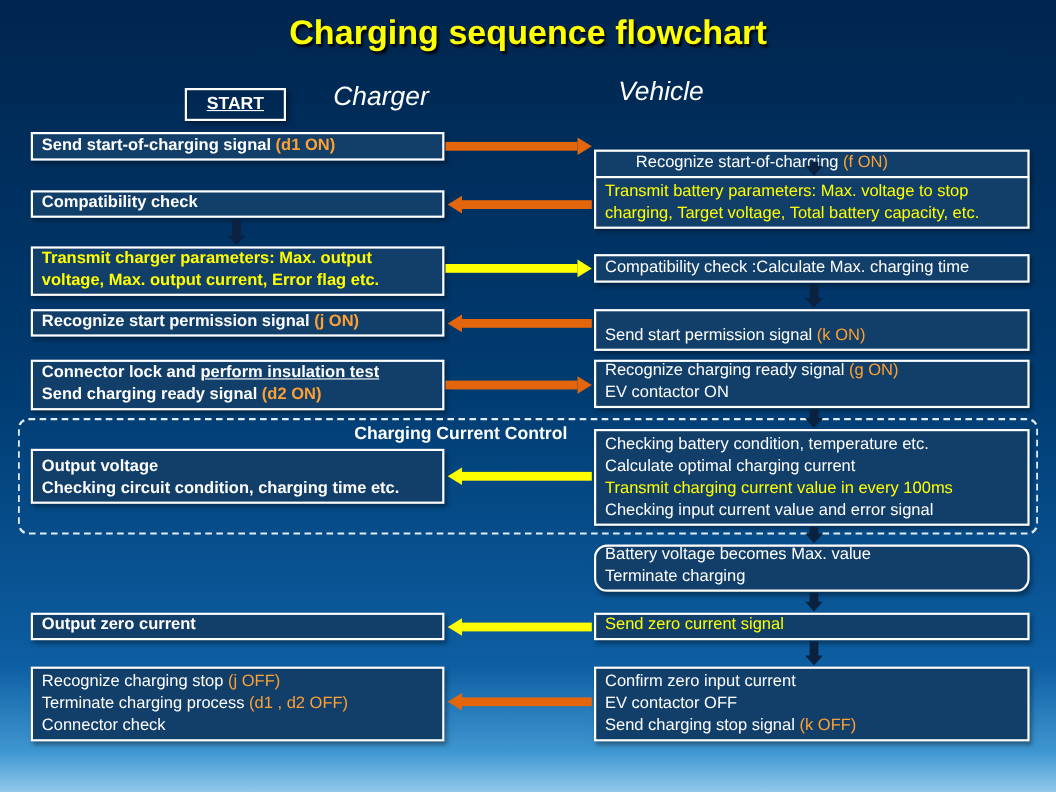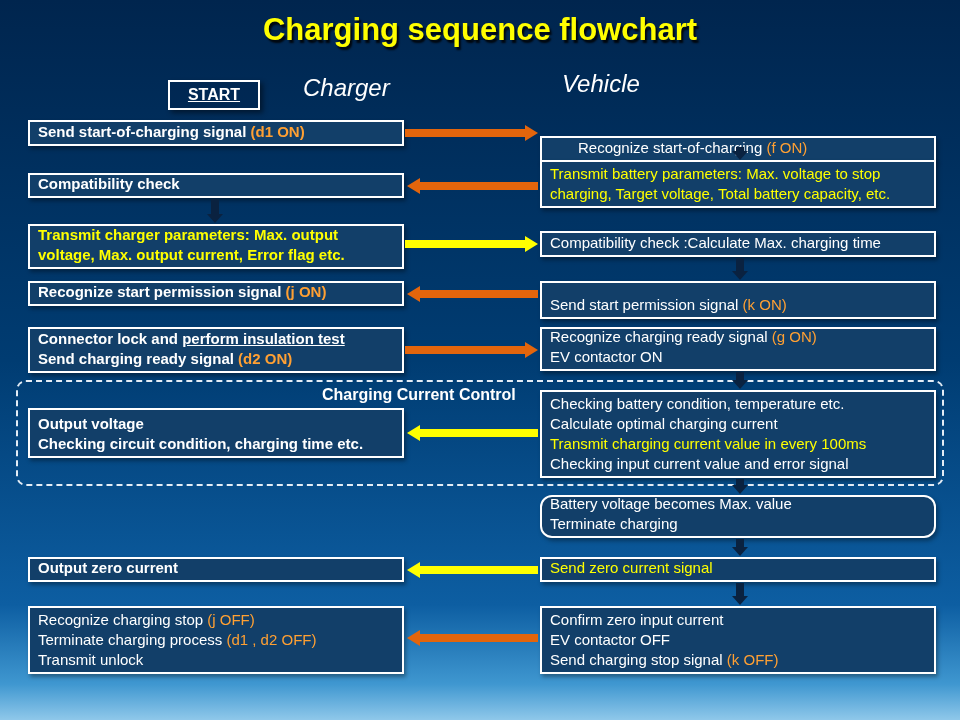--- a/index.html
+++ b/index.html
@@ -144,21 +144,21 @@
     <div class="line bold">Output zero current</div>
   </div>
 
   <div class="box lbox" style="top:606px;height:68px;">
     <div class="line">
       <span>Recognize charging stop </span><span class="orange">(j  OFF)</span>
     </div>
     <div class="line">
       <span>Terminate charging process </span><span class="orange">(d1 , d2  OFF)</span>
     </div>
-    <div class="line">Transmit unlock</div>
+    <div class="line">Connector check</div>
   </div>
 
   <div class="box rbox" style="top:136px;height:26px;padding-left:36px;">
     <div class="line">
       <span>Recognize start-of-charging  </span><span class="orange">(f ON)</span>
     </div>
   </div>
 
   <div class="box rbox" style="top:160px;height:48px;">
     <div class="line yellow">Transmit battery parameters: Max. voltage to stop charging, Target voltage, Total battery capacity, etc.</div>

